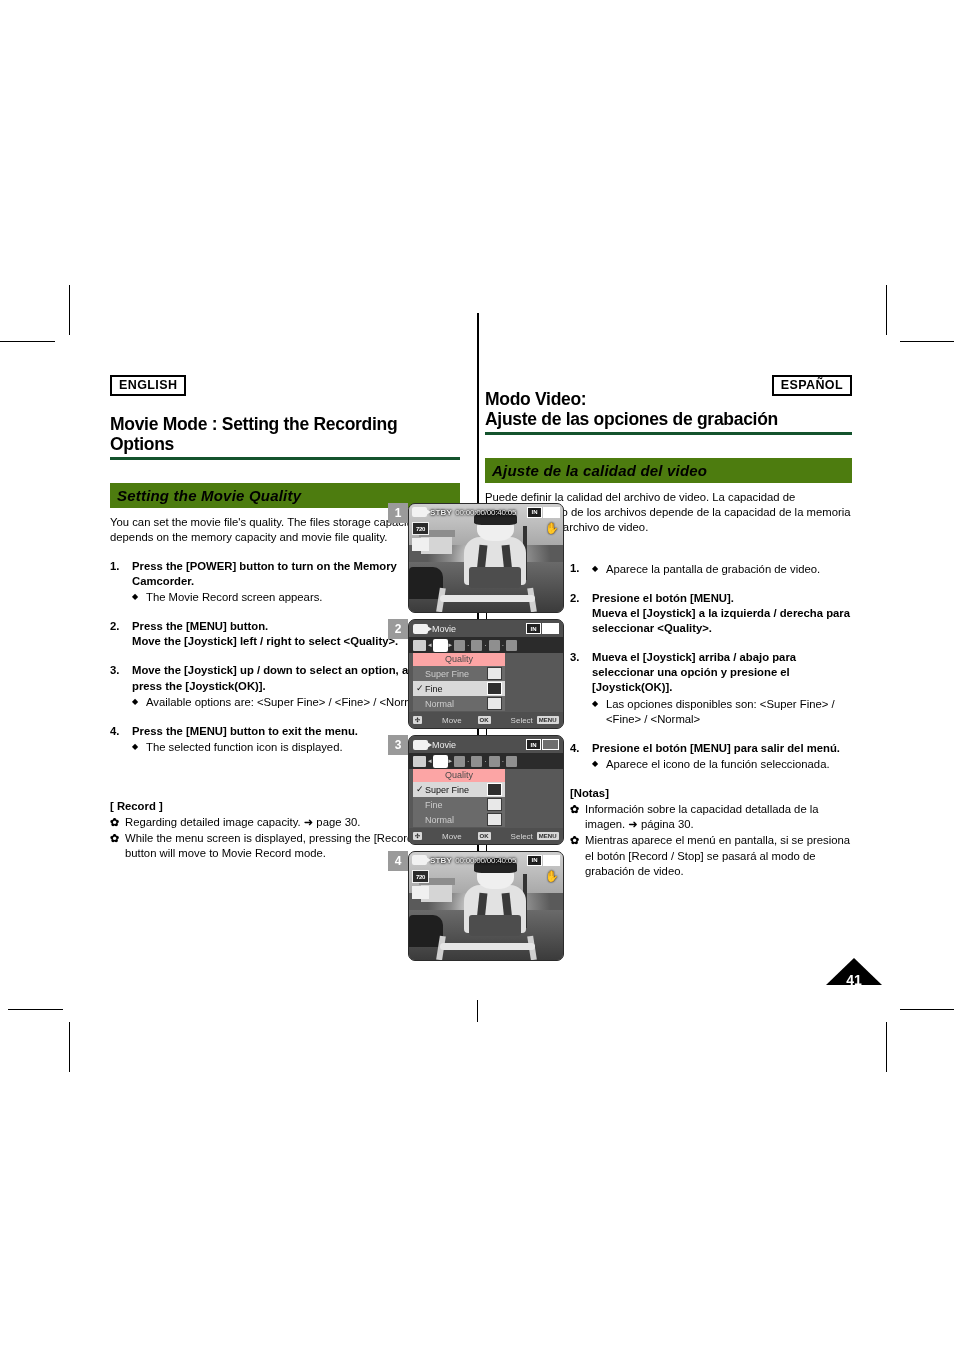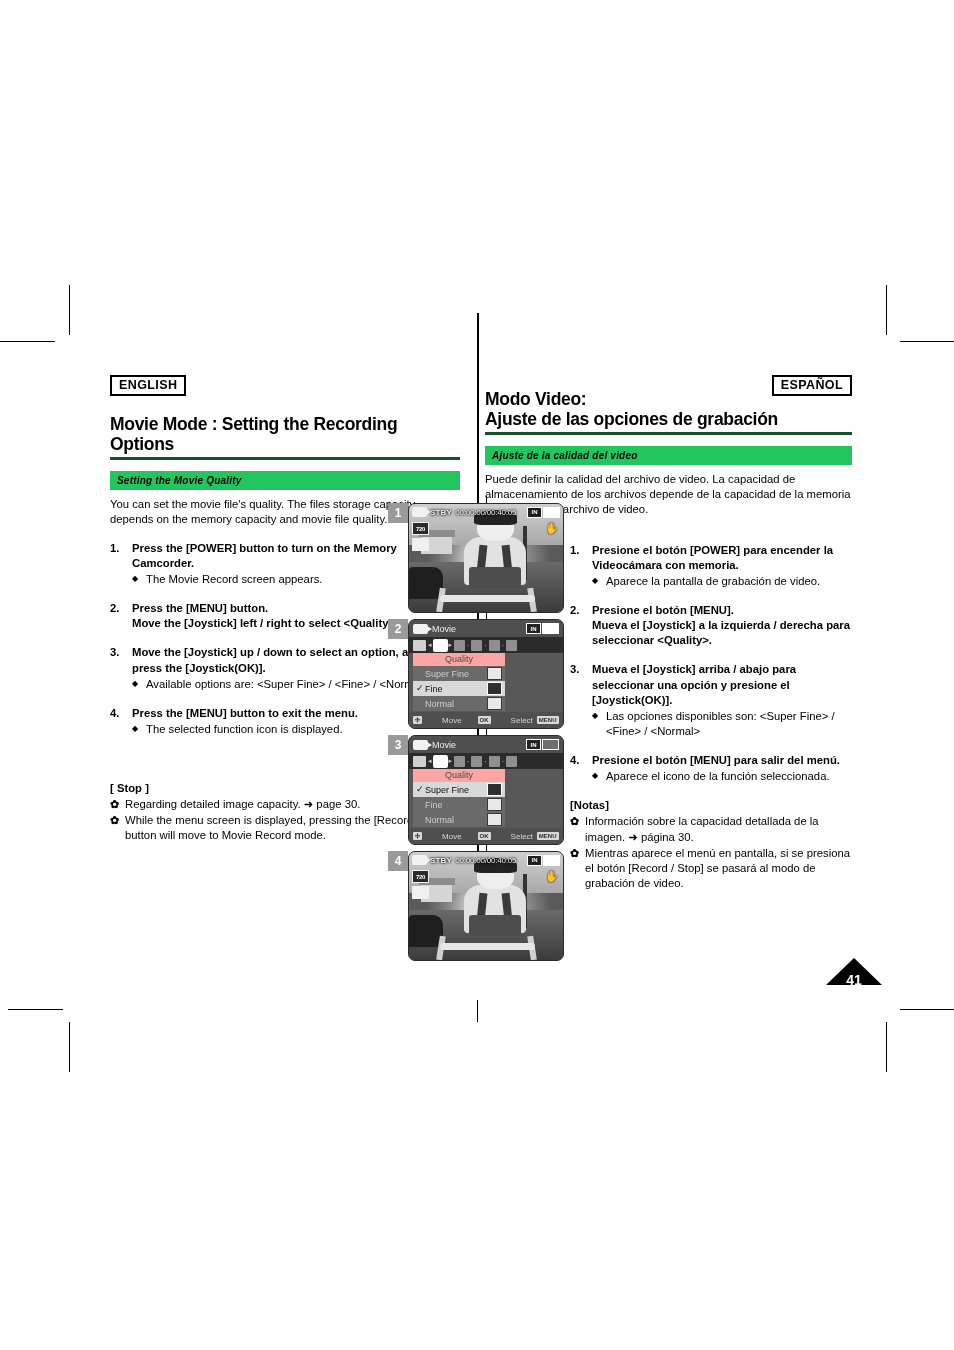--- a/index.html
+++ b/index.html
@@ -77,26 +77,26 @@
   .title-rule {
     border-bottom: 3px solid #14532d;
     margin-top: 14px;
   }
   .title-en { padding-bottom: 2px; }
   .title-es { padding-bottom: 2px; }
   .title-block-es { padding-top: 0; }
 
   
   .band {
-    background: #22c55e;
-    font-size: 10px;
+    background: #4d7c0f;
+    font-size: 15px;
     font-weight: bold;
     font-style: italic;
     padding: 4px 7px 4px 7px;
-    margin-top: 11px;
+    margin-top: 23px;
     letter-spacing: .2px;
   }
 
   
   .intro {
     font-size: 11.3px;
     line-height: 1.32;
     margin-top: 7px;
   }
 
@@ -477,21 +477,21 @@
           <div class="sub">
             <div class="sub-bullet">◆</div>
             <div class="sub-text">The selected function icon is displayed.</div>
           </div>
         </div>
       </div>
 
     </div>
 
     <div style="margin-top:44px;">
-      <div class="notes-title">[ Stop ]</div>
+      <div class="notes-title">[ Record ]</div>
       <div class="note">
         <div class="note-bullet">✿</div>
         <div class="note-text">Regarding detailed image capacity. ➜ page 30.</div>
       </div>
       <div class="note">
         <div class="note-bullet">✿</div>
         <div class="note-text">While the menu screen is displayed, pressing the [Record / Stop] button will move to Movie Record mode.</div>
       </div>
     </div>
 
@@ -510,21 +510,20 @@
 
     <div class="band">Ajuste de la calidad del video</div>
 
     <div class="intro">Puede definir la calidad del archivo de video. La capacidad de almacenamiento de los archivos depende de la capacidad de la memoria y la calidad del archivo de video.</div>
 
     <div class="steps" style="margin-top:26px; margin-left:85px; width:282px;">
 
       <div class="step" style="margin-bottom:14px;">
         <div class="step-num">1.</div>
         <div class="step-body">
-          <div class="step-head">Presione el botón [POWER] para encender la Videocámara con memoria.</div>
           <div class="sub">
             <div class="sub-bullet">◆</div>
             <div class="sub-text">Aparece la pantalla de grabación de video.</div>
           </div>
         </div>
       </div>
 
       <div class="step" style="margin-bottom:14px;">
         <div class="step-num">2.</div>
         <div class="step-body">

